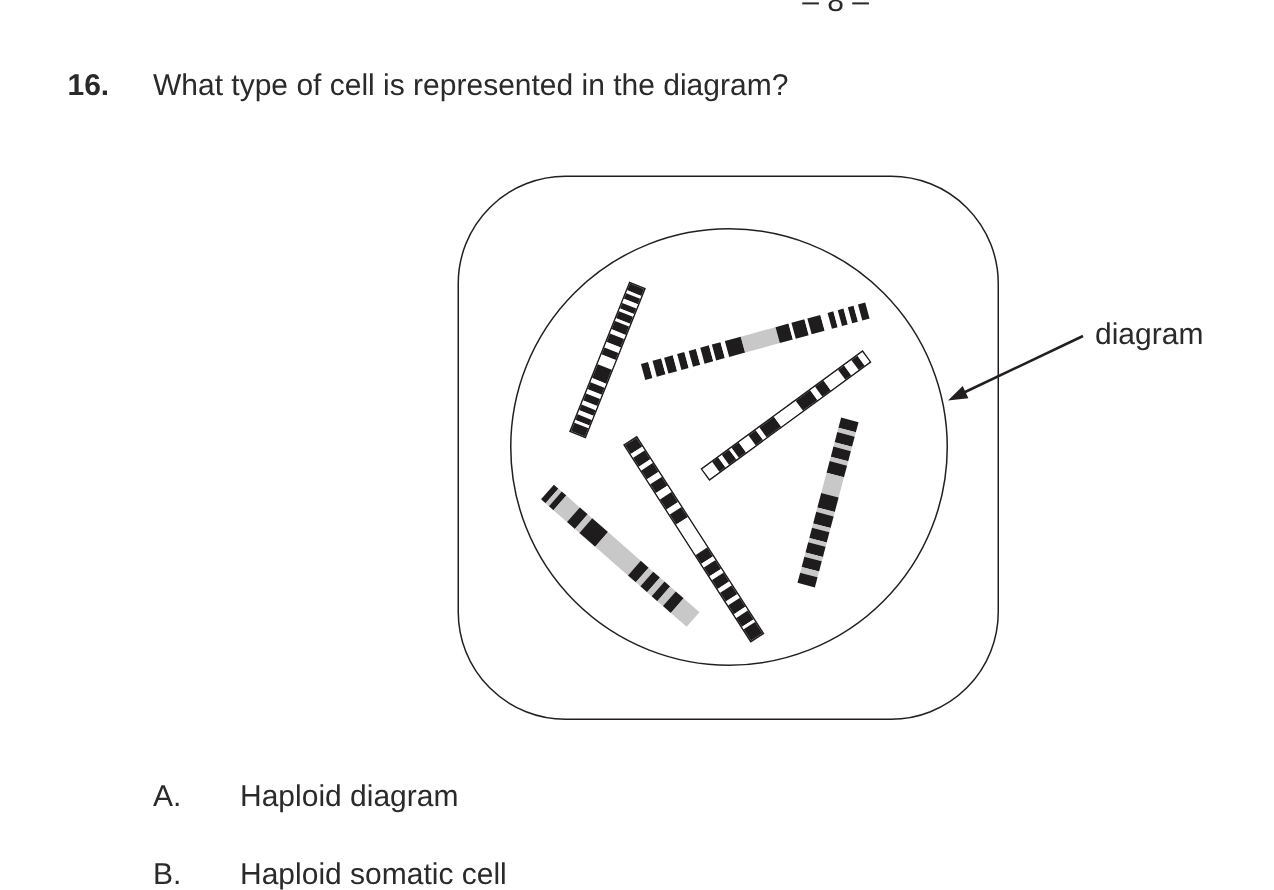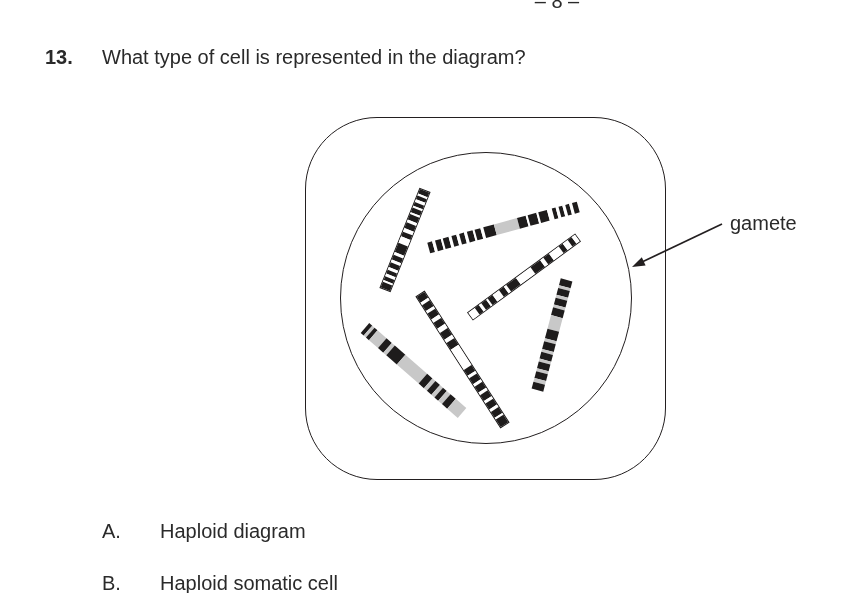--- a/index.html
+++ b/index.html
@@ -35,21 +35,21 @@
   .option-text{position:absolute;left:160px;}
   #option-a{top:520px;height:24px;}
   #option-b{top:572px;height:24px;}
 </style>
 </head>
 <body>
 
 <div id="page-number" class="abs txt">– 8 –</div>
 
 <div id="question-row">
-  <span class="abs txt q-num">13.</span>
+  <span class="abs txt q-num">16.</span>
   <span class="abs txt q-text">What type of cell is represented in the diagram?</span>
 </div>
 
 <div>
   <div id="cell-membrane" class="abs"></div>
   <div id="nucleus-circle" class="abs"></div>
   <div id="chromosomes-layer">
       <div class="chromosome outlined" style="left: 351px; top: 234px; width: 108px; height: 12px; transform: rotate(111.8deg);">
         <div class="band" style="flex-grow: 4; background: rgb(30, 28, 28);"></div>
         <div class="band" style="flex-grow: 2; background: rgb(255, 255, 255);"></div>
@@ -193,21 +193,21 @@
         <div class="band" style="flex-grow: 4; background: rgb(30, 28, 28);"></div>
         <div class="band" style="flex-grow: 3; background: rgb(200, 200, 200);"></div>
         <div class="band" style="flex-grow: 5; background: rgb(30, 28, 28);"></div>
         <div class="band" style="flex-grow: 10; background: rgb(200, 200, 200);"></div>
       </div>
     </div>
   <svg id="nucleus-arrow" class="abs" width="125" height="65">
     <line x1="110" y1="12" x2="30" y2="50" stroke="#231f20" stroke-width="1.7"></line>
     <polygon points="20,55 29.8,45.3 33.6,53.5" fill="#231f20"></polygon>
   </svg>
-  <div id="nucleus-label" class="abs txt">gamete</div>
+  <div id="nucleus-label" class="abs txt">diagram</div>
 </div>
 
 <div>
   <div id="option-a" class="abs option-row">
     <span class="option-letter txt">A.</span>
     <span class="option-text txt">Haploid diagram</span>
   </div>
   <div id="option-b" class="abs option-row">
     <span class="option-letter txt">B.</span>
     <span class="option-text txt">Haploid somatic cell</span>

